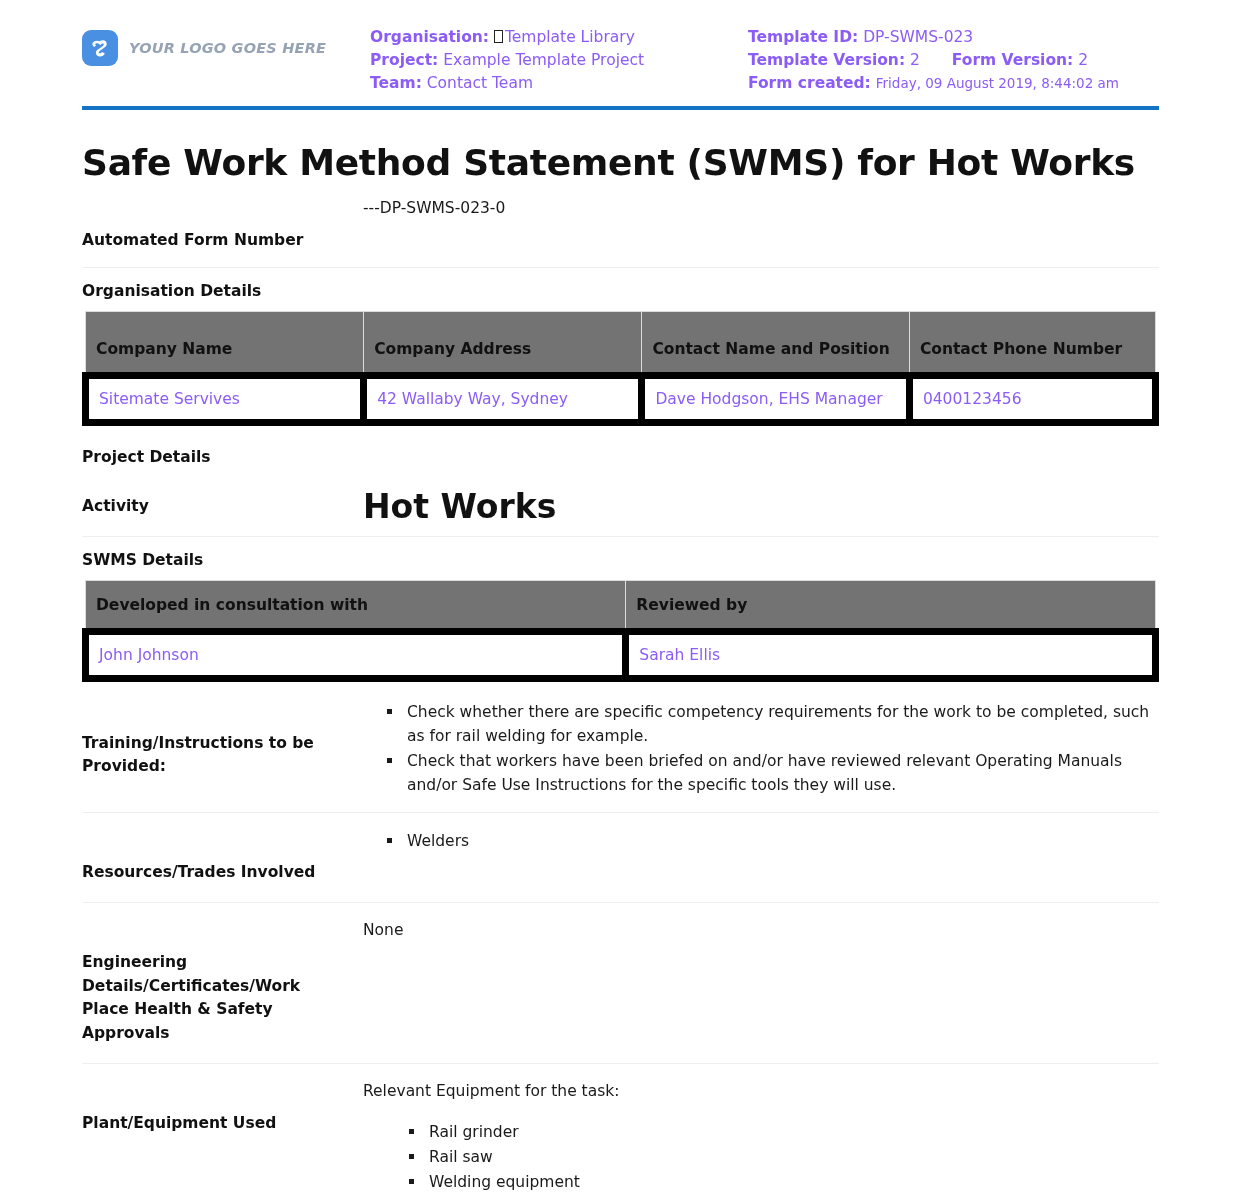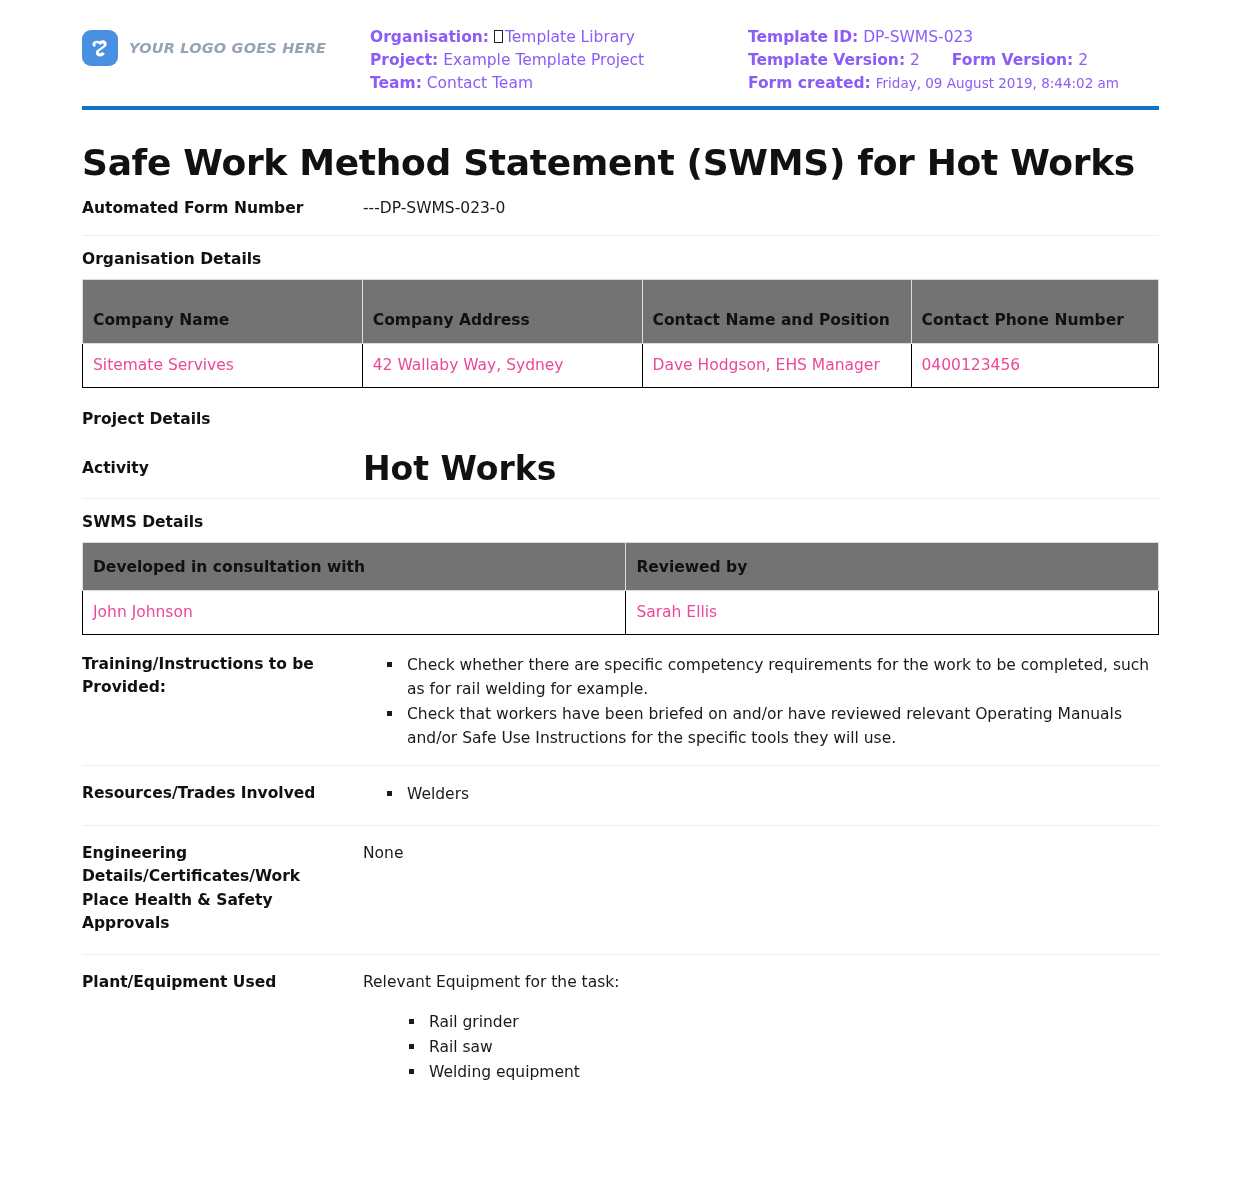--- a/index.html
+++ b/index.html
@@ -97,20 +97,21 @@
     padding: 14px 0 14px 0;
     align-items: flex-start;
   }
   .row-label {
     flex: 0 0 281px;
     font-weight: bold;
     font-size: 15.5px;
     line-height: 23.5px;
     padding-right: 14px;
     color: #111;
+    margin-top: 32px;
   }
   .row-value {
     flex: 1 1 auto;
     font-size: 15.5px;
     line-height: 23.5px;
     color: #1a1a1a;
   }
 
   
   .section-head {
@@ -135,23 +136,23 @@
     font-weight: bold;
     font-size: 15.5px;
     line-height: 22px;
     color: #111;
     padding: 13px 10px 12px 10px;
     vertical-align: bottom;
     height: 64px;
   }
   table.data-table td {
     background: #ffffff;
-    border: 1px solid #000000;
-    font-size: 15.5px;
-    color: #ec4899;
+    border: 7px solid #000000;
+    font-size: 15.5px;
+    color: #8b5cf6;
     padding: 11px 10px 11px 10px;
     vertical-align: middle;
     height: 44px;
   }
 
   
   .activity-row {
     display: flex;
     margin: 22px 80px 0 82px;
     align-items: flex-start;

